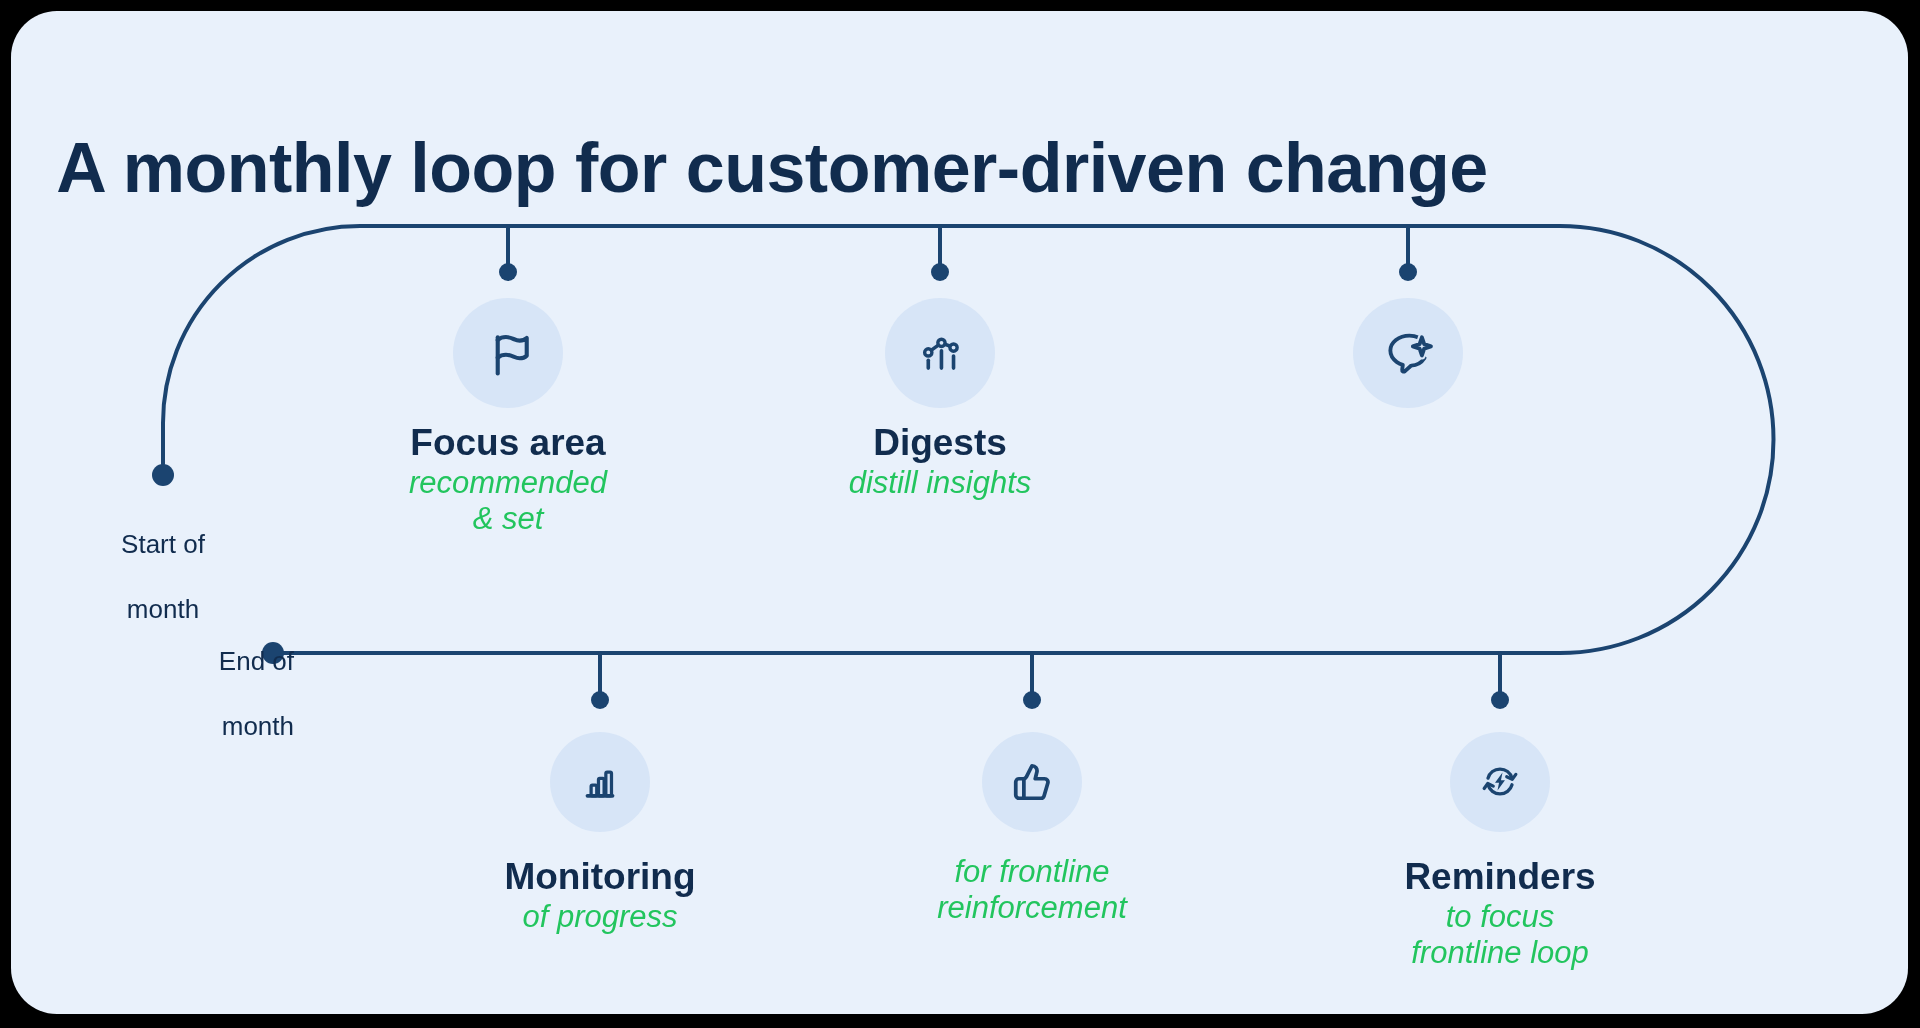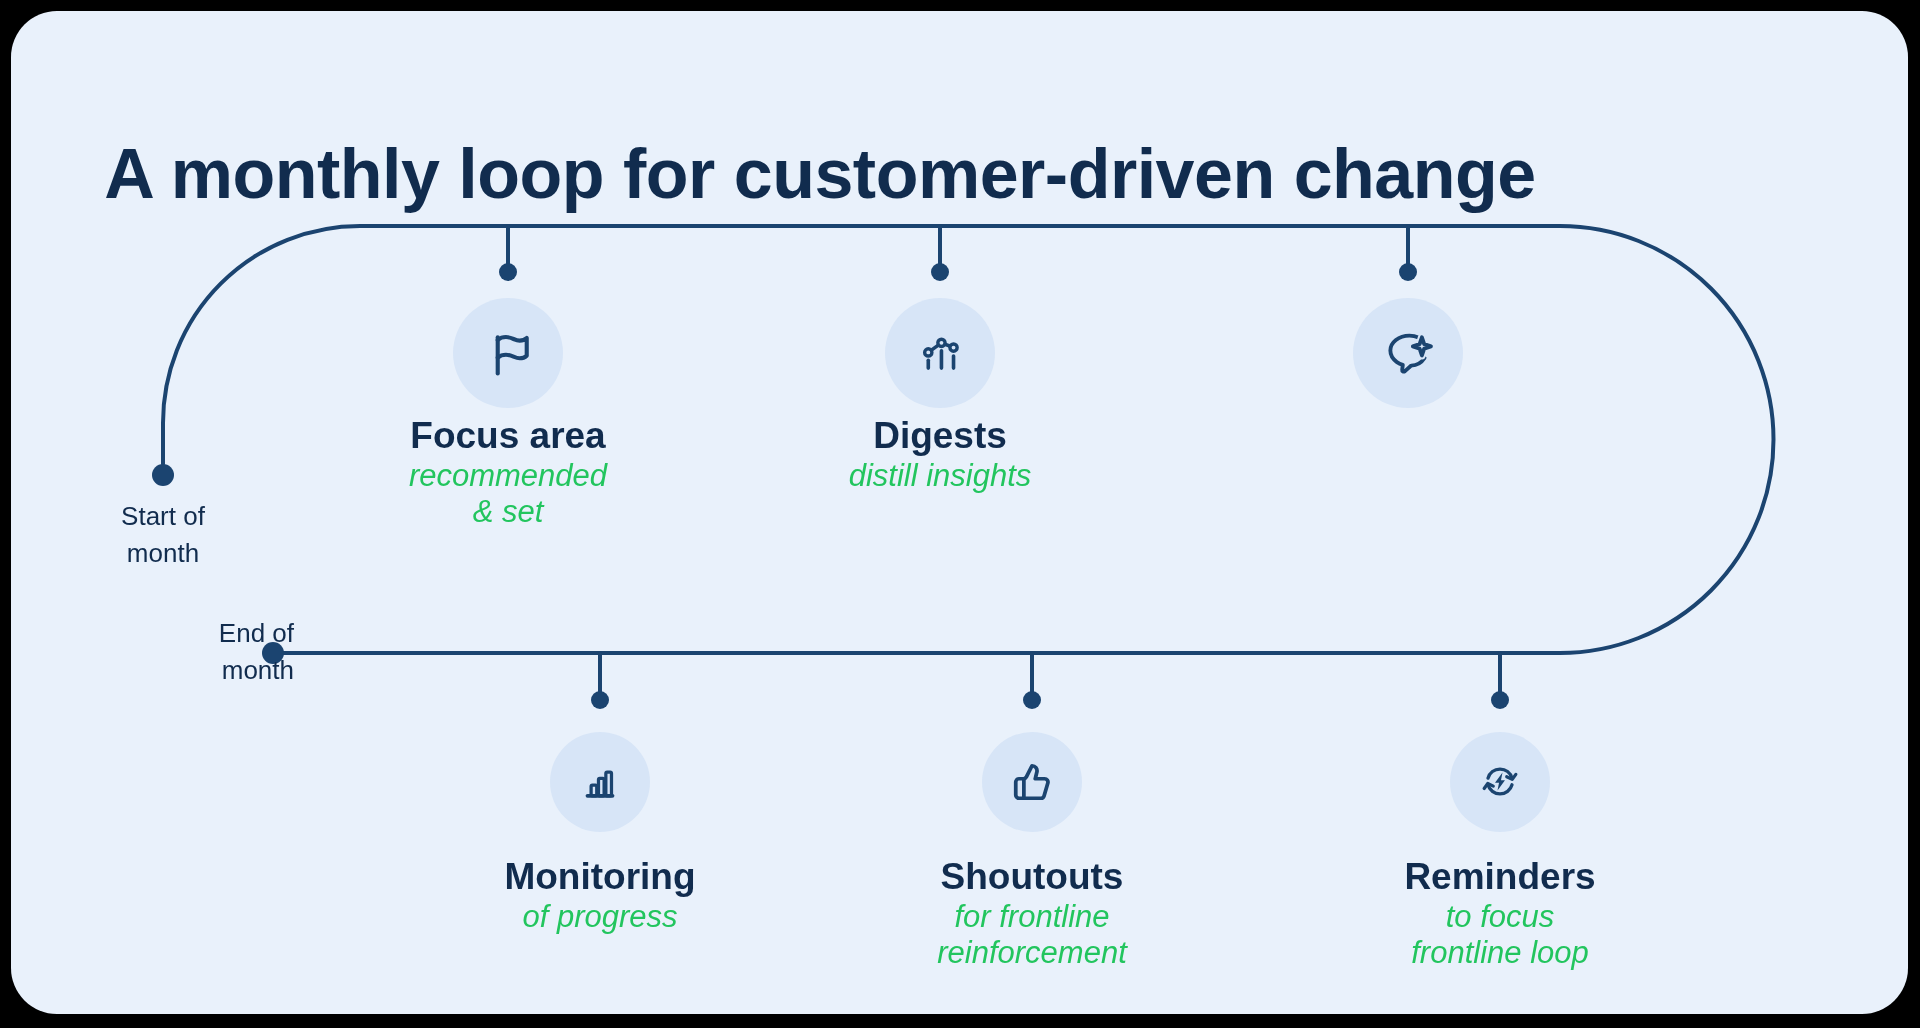--- a/index.html
+++ b/index.html
@@ -7,50 +7,49 @@
     width:1920px;height:1028px;position:relative;overflow:hidden;
     font-family:"Liberation Sans",sans-serif;
     -webkit-font-smoothing:antialiased;
   }
   .card{
     position:absolute;left:11px;top:11px;width:1897px;height:1003px;
     background:#E9F1FB;border-radius:46px;
   }
   .loop-svg{position:absolute;left:0;top:0;}
   .main-title{
-    position:absolute;left:0;top:90px;width:1544px;text-align:center;
+    position:absolute;left:0;top:84px;width:1544px;text-align:center;
     font-size:70px;line-height:74px;font-weight:700;letter-spacing:-.5px;
     color:#112C4E;
-    padding-left:48px;
   }
   .node{
     position:absolute;width:400px;display:flex;flex-direction:column;align-items:center;
   }
   .node.row-top{top:298px;}
   .node.row-bottom{top:732px;}
   .badge{
     border-radius:50%;background:#D7E5F7;
     display:flex;align-items:center;justify-content:center;flex:0 0 auto;
   }
   .row-top .badge{width:110px;height:110px;}
   .row-bottom .badge{width:100px;height:100px;}
   .labels{text-align:center;}
-  .row-top .labels{margin-top:5px;}
+  .row-top .labels{margin-top:12px;}
   .row-bottom .labels{margin-top:22px;}
   .node-title{
     display:block;font-size:37px;line-height:45px;font-weight:700;color:#112C4E;
   }
   .sub-line{display:block;font-size:31px;line-height:36px;color:#22c55e;font-style:italic;}
   .side-label{
     position:absolute;width:220px;text-align:center;color:#112C4E;
     font-size:26px;line-height:37px;font-weight:500;
   }
   .side-label.start{left:53px;top:498px;}
   .side-label.end{left:74px;top:615px;text-align:right;}
-  .side-line{display:block;}
+  .side-line{display:block;margin-top:28px;}
   .icon{display:block;}
 </style>
 </head>
 <body>
 
 <div class="card"></div>
 
 <svg class="loop-svg" width="1920" height="1028" viewBox="0 0 1920 1028">
   <g fill="none" stroke="#1B4470" stroke-width="4" stroke-linecap="round">
     <path d="M163 464 V423 A197 197 0 0 1 360 226 H1560 A213.5 213.5 0 0 1 1560 653 H273"></path>
@@ -146,21 +145,20 @@
 <div class="node row-bottom" style="left:832px">
   <div class="badge">
     <svg class="icon" width="52" height="52" viewBox="0 0 48 48" fill="none" stroke="#1B4470" stroke-width="2.3" stroke-linecap="round" stroke-linejoin="round">
       <g transform="translate(6,6) scale(1.5)">
         <path d="M7 10v12"></path>
         <path d="M15 5.88 14 10h5.83a2 2 0 0 1 1.92 2.56l-2.33 8A2 2 0 0 1 17.5 22H4a2 2 0 0 1-2-2v-8a2 2 0 0 1 2-2h2.76a2 2 0 0 0 1.79-1.11L12 2a3.13 3.13 0 0 1 3 3.88Z"></path>
       </g>
     </svg>
   </div>
   <div class="labels">
-    <span class="node-title">Shoutouts</span>
     <span class="sub-line">for frontline</span>
     <span class="sub-line">reinforcement</span>
   </div>
 </div>
 
 <div class="node row-bottom" style="left:1300px">
   <div class="badge">
     <svg class="icon" width="52" height="52" viewBox="0 0 48 48" fill="none" stroke="#1B4470" stroke-width="3" stroke-linecap="round" stroke-linejoin="round">
       <path d="M12.9 20.5 A11.5 11.5 0 0 1 35.1 20.5"></path>
       <path d="M35.1 26.5 A11.5 11.5 0 0 1 12.9 26.5"></path>

